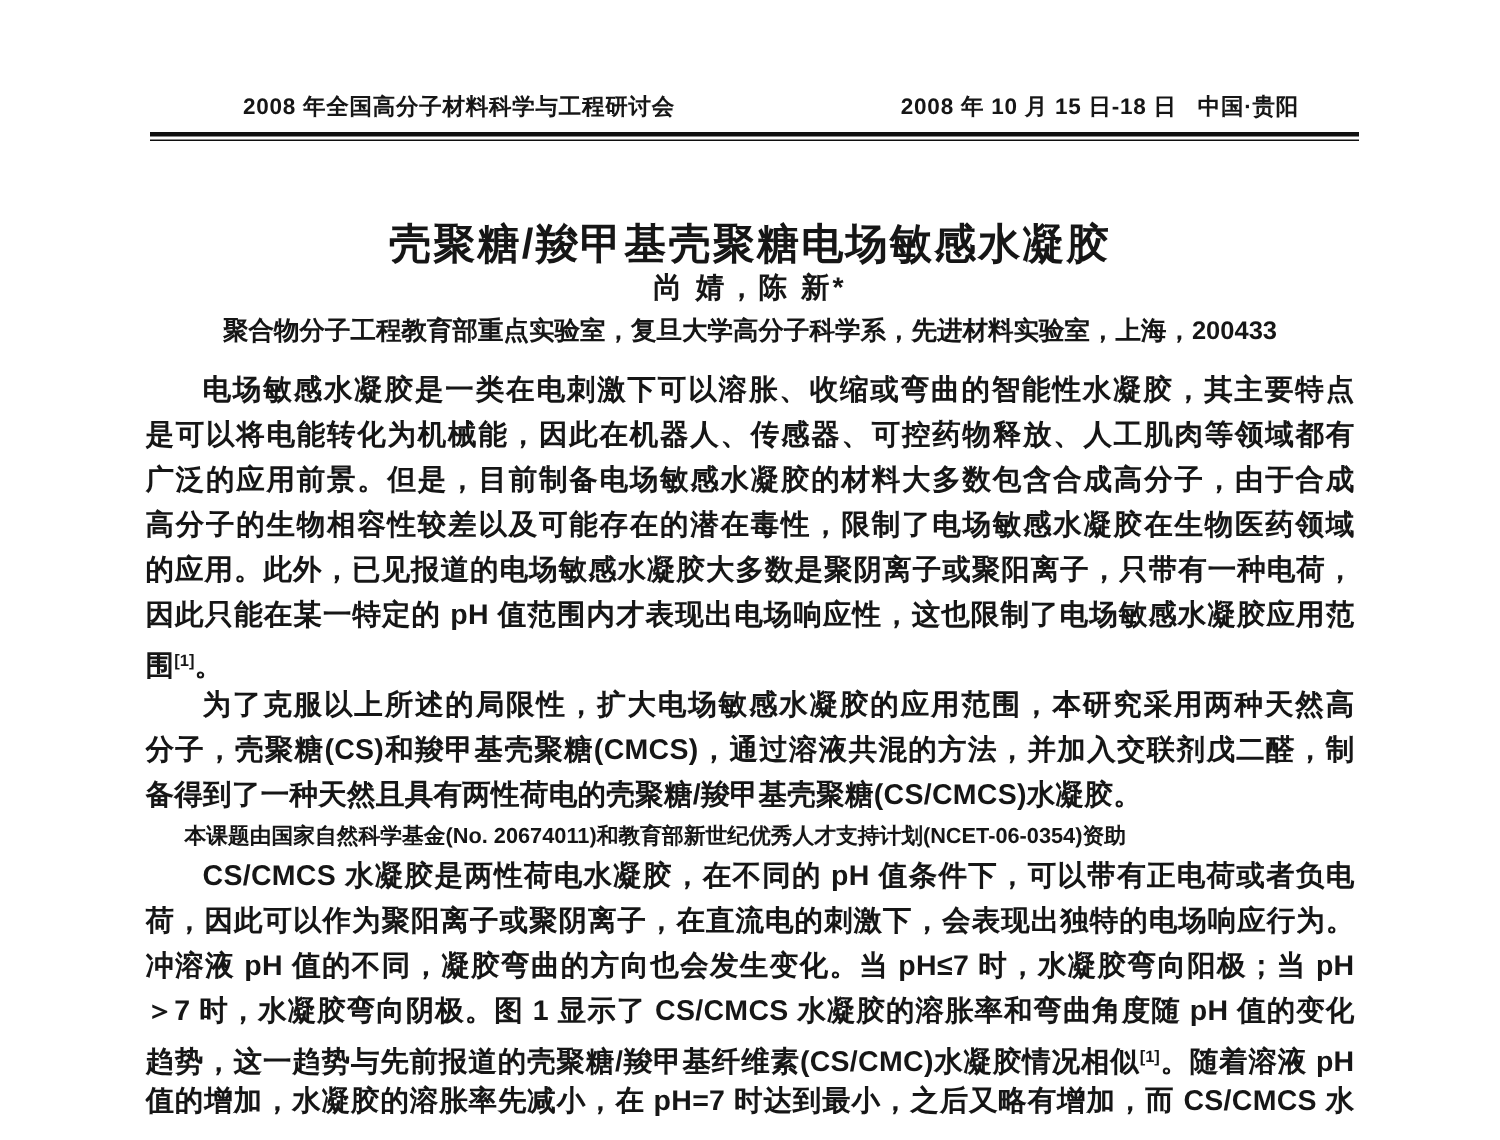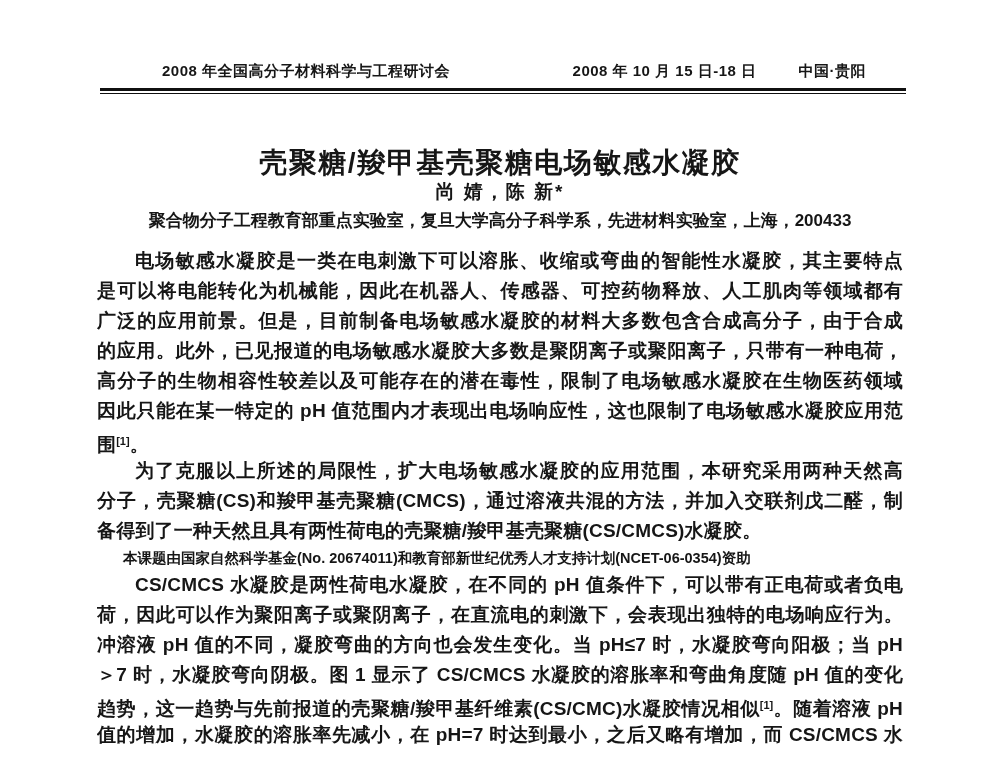--- a/index.html
+++ b/index.html
@@ -13,21 +13,21 @@
     background:var(--paper,#ffffff);
     color:var(--ink,#161616);
   }
   
   .header{position:absolute;left:100px;top:62px;width:806px;}
   .header-row{
     display:flex;justify-content:space-between;align-items:baseline;
     font-size:15px;font-weight:700;letter-spacing:0.5px;
     padding:0 40px 0 62px;
   }
-  .header-right{display:flex;gap:42px;}
+  .header-right{display:flex;gap:14px;}
   .header-rule{
     margin-top:7px;height:2px;
     border-top:3px solid #101010;
     border-bottom:1px solid #101010;
   }
   
   .title{
     position:absolute;left:0;top:108px;width:1000px;
     text-align:center;font-size:28px;font-weight:800;letter-spacing:1.5px;margin-top:36px;
   }
@@ -78,22 +78,22 @@
 
   <div class="authors">尚 婧，陈 新*</div>
 
   <div class="affiliation">聚合物分子工程教育部重点实验室，复旦大学高分子科学系，先进材料实验室，上海，200433</div>
 
   <div class="body">
       <div class="para">
         <div class="line j ind">电场敏感水凝胶是一类在电刺激下可以溶胀、收缩或弯曲的智能性水凝胶，其主要特点</div>
         <div class="line j">是可以将电能转化为机械能，因此在机器人、传感器、可控药物释放、人工肌肉等领域都有</div>
         <div class="line j">广泛的应用前景。但是，目前制备电场敏感水凝胶的材料大多数包含合成高分子，由于合成</div>
+        <div class="line j">高分子的生物相容性较差以及可能存在的潜在毒性，限制了电场敏感水凝胶在生物医药领域</div>
         <div class="line j">的应用。此外，已见报道的电场敏感水凝胶大多数是聚阴离子或聚阳离子，只带有一种电荷，</div>
-        <div class="line j">高分子的生物相容性较差以及可能存在的潜在毒性，限制了电场敏感水凝胶在生物医药领域</div>
         <div class="line j">因此只能在某一特定的 pH 值范围内才表现出电场响应性，这也限制了电场敏感水凝胶应用范</div>
         <div class="line">围<sup>[1]</sup>。</div>
       </div>
       <div class="para">
         <div class="line j ind">为了克服以上所述的局限性，扩大电场敏感水凝胶的应用范围，本研究采用两种天然高</div>
         <div class="line j">分子，壳聚糖(CS)和羧甲基壳聚糖(CMCS)，通过溶液共混的方法，并加入交联剂戊二醛，制</div>
         <div class="line">备得到了一种天然且具有两性荷电的壳聚糖/羧甲基壳聚糖(CS/CMCS)水凝胶。</div>
       </div>
       <div class="footnote">本课题由国家自然科学基金(No. 20674011)和教育部新世纪优秀人才支持计划(NCET-06-0354)资助</div>
       <div class="para">

